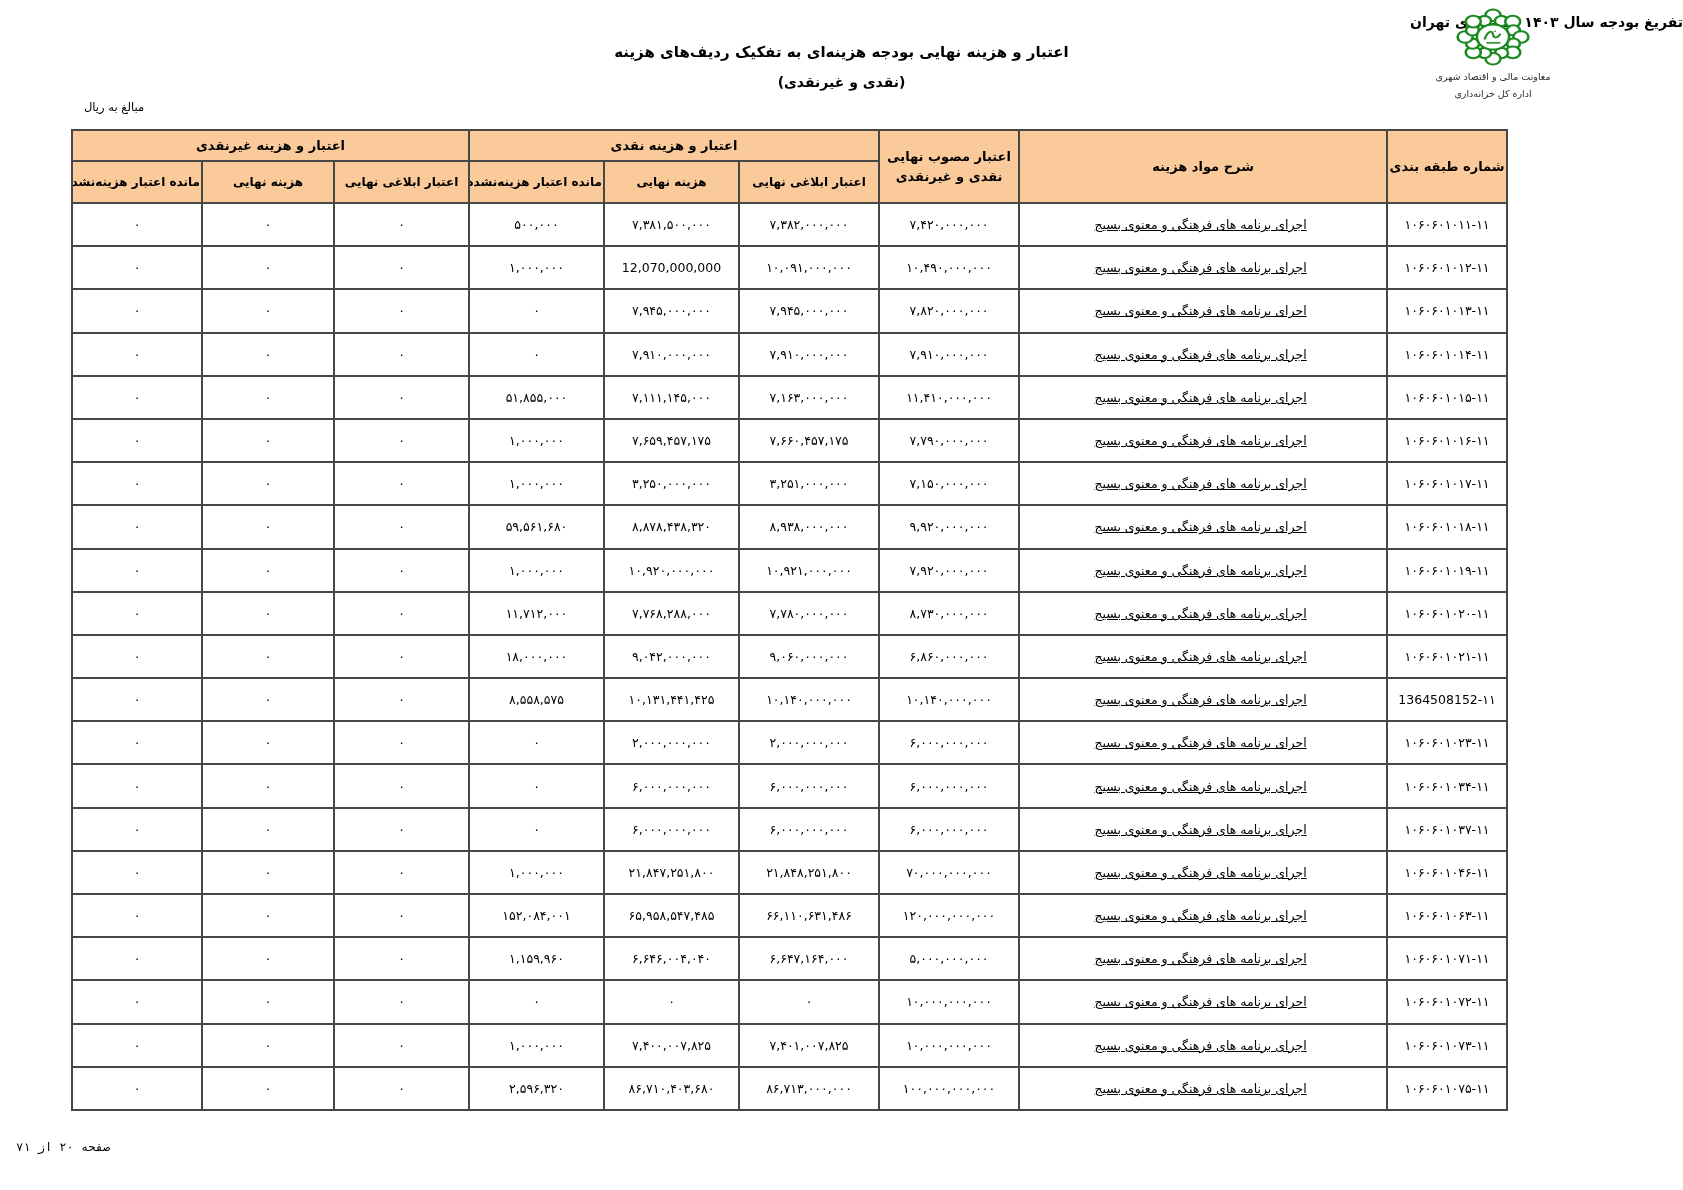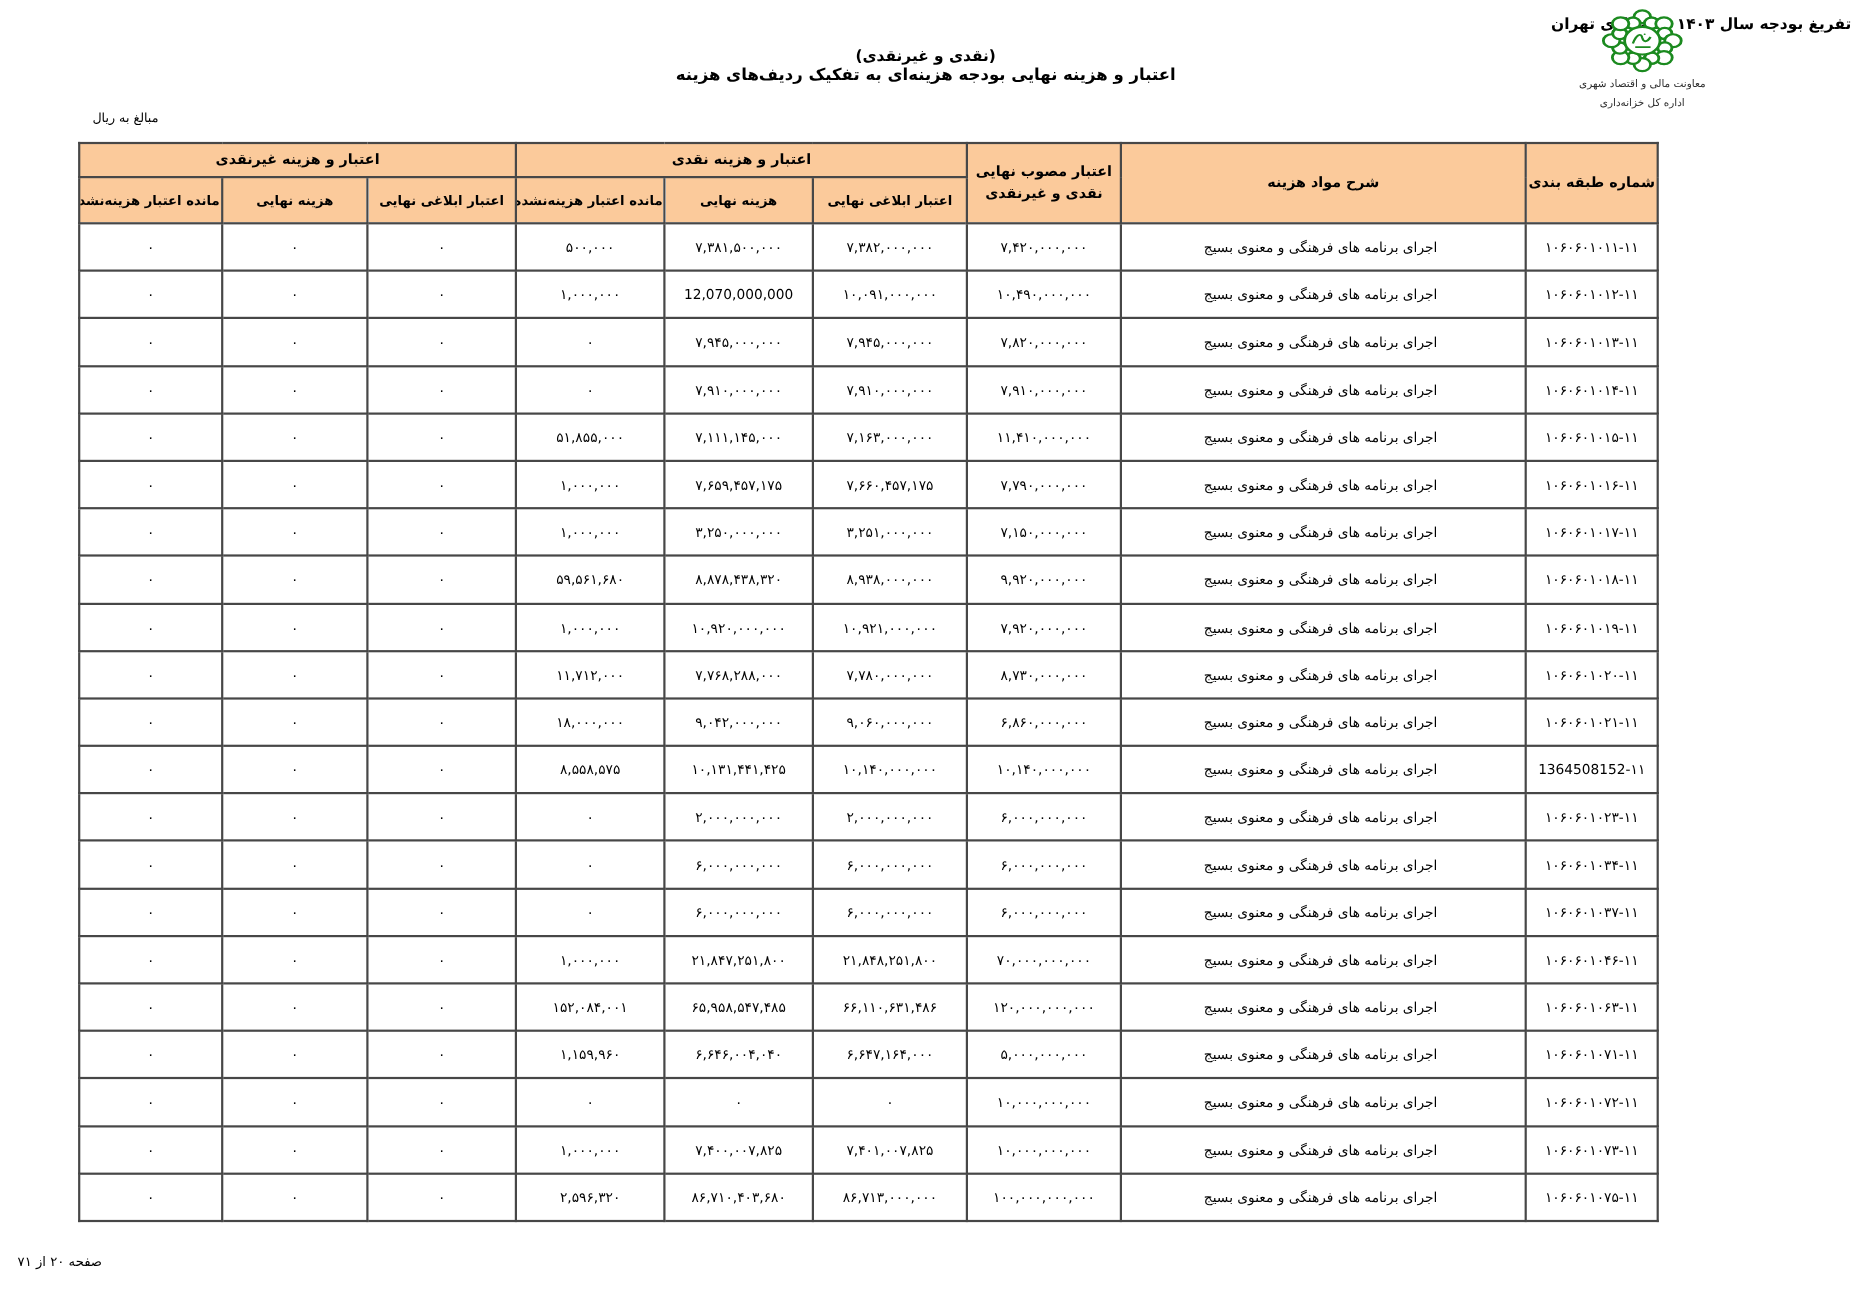--- a/index.html
+++ b/index.html
@@ -28,31 +28,31 @@
     background:#fbca9b;font-weight:bold;text-align:center;vertical-align:middle;
     direction:rtl;
   }
   tr.group-row th{height:26px;font-size:13px;}
   tr.sub-row th{height:36px;font-size:12px;white-space:nowrap;}
   th.wrap{white-space:normal;font-size:12.5px;line-height:1.5;padding:16px 4px;}
   table.budget tbody td{
     height:39.2px;background:#fff;font-size:12.5px;text-align:center;vertical-align:middle;
   }
   td.num{direction:ltr;}
-  td.desc{direction:rtl;text-align:right;padding-right:6px;font-size:12.5px;}
+  td.desc{direction:rtl;text-align:right;padding-right:6px;font-size:12.5px;text-decoration:underline;}
   td.cls{font-size:12.5px;border-radius:20px;}
-  .page-footer{position:absolute;left:16px;top:1140px;font-size:12px;direction:rtl;}
+  .page-footer{position:absolute;left:16px;top:1140px;font-size:12px;direction:rtl;font-family:Liberation Mono, monospace;}
 </style>
 </head>
 <body>
 
 <div class="titles">
   <div class="title-line t1">تفریغ بودجه سال ۱۴۰۳ شهرداری تهران</div>
+  <div class="title-line t2">اعتبار و هزینه نهایی بودجه هزینه‌ای به تفکیک ردیف‌های هزینه</div>
   <div class="title-line t3">(نقدی و غیرنقدی)</div>
-  <div class="title-line t2">اعتبار و هزینه نهایی بودجه هزینه‌ای به تفکیک ردیف‌های هزینه</div>
 </div>
 
 <div class="logo-block">
   <svg width="80" height="62" viewBox="-44 -34 88 68" aria-hidden="true">
     <g transform="scale(1.18,0.92)" stroke="#1b8a1f" stroke-width="2.4" fill="#ffffff">
       <g transform="rotate(0)">
           <circle cx="-8" cy="-19" r="6"></circle>
           <circle cx="8" cy="-19" r="6"></circle>
           <circle cx="0" cy="-26" r="7"></circle>
         </g>

